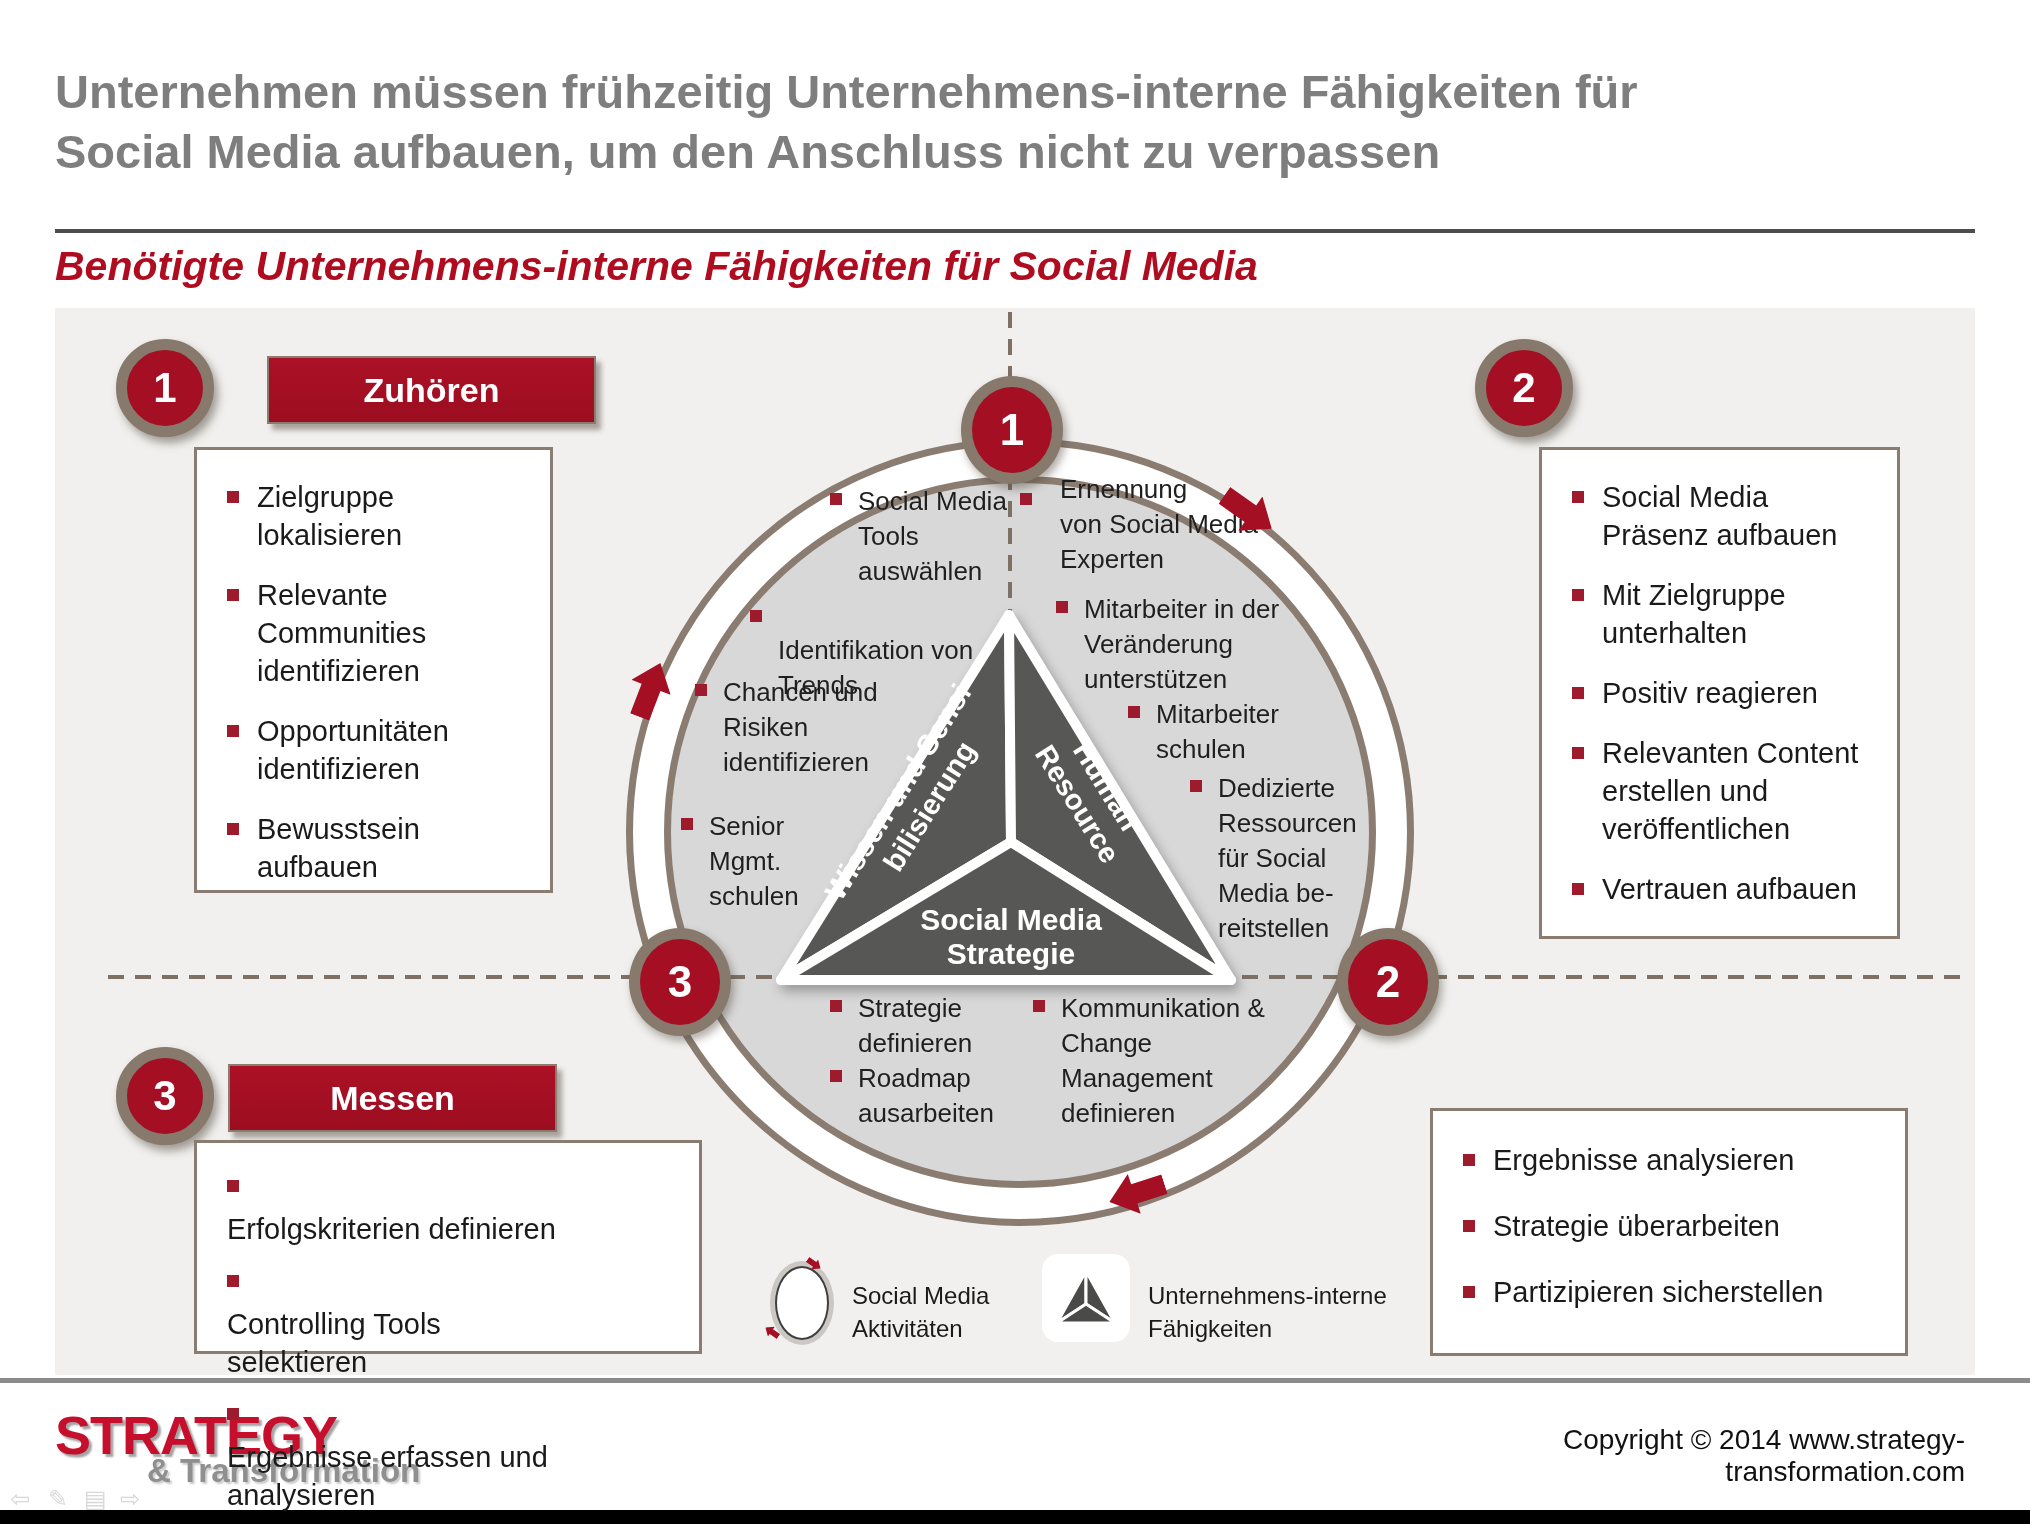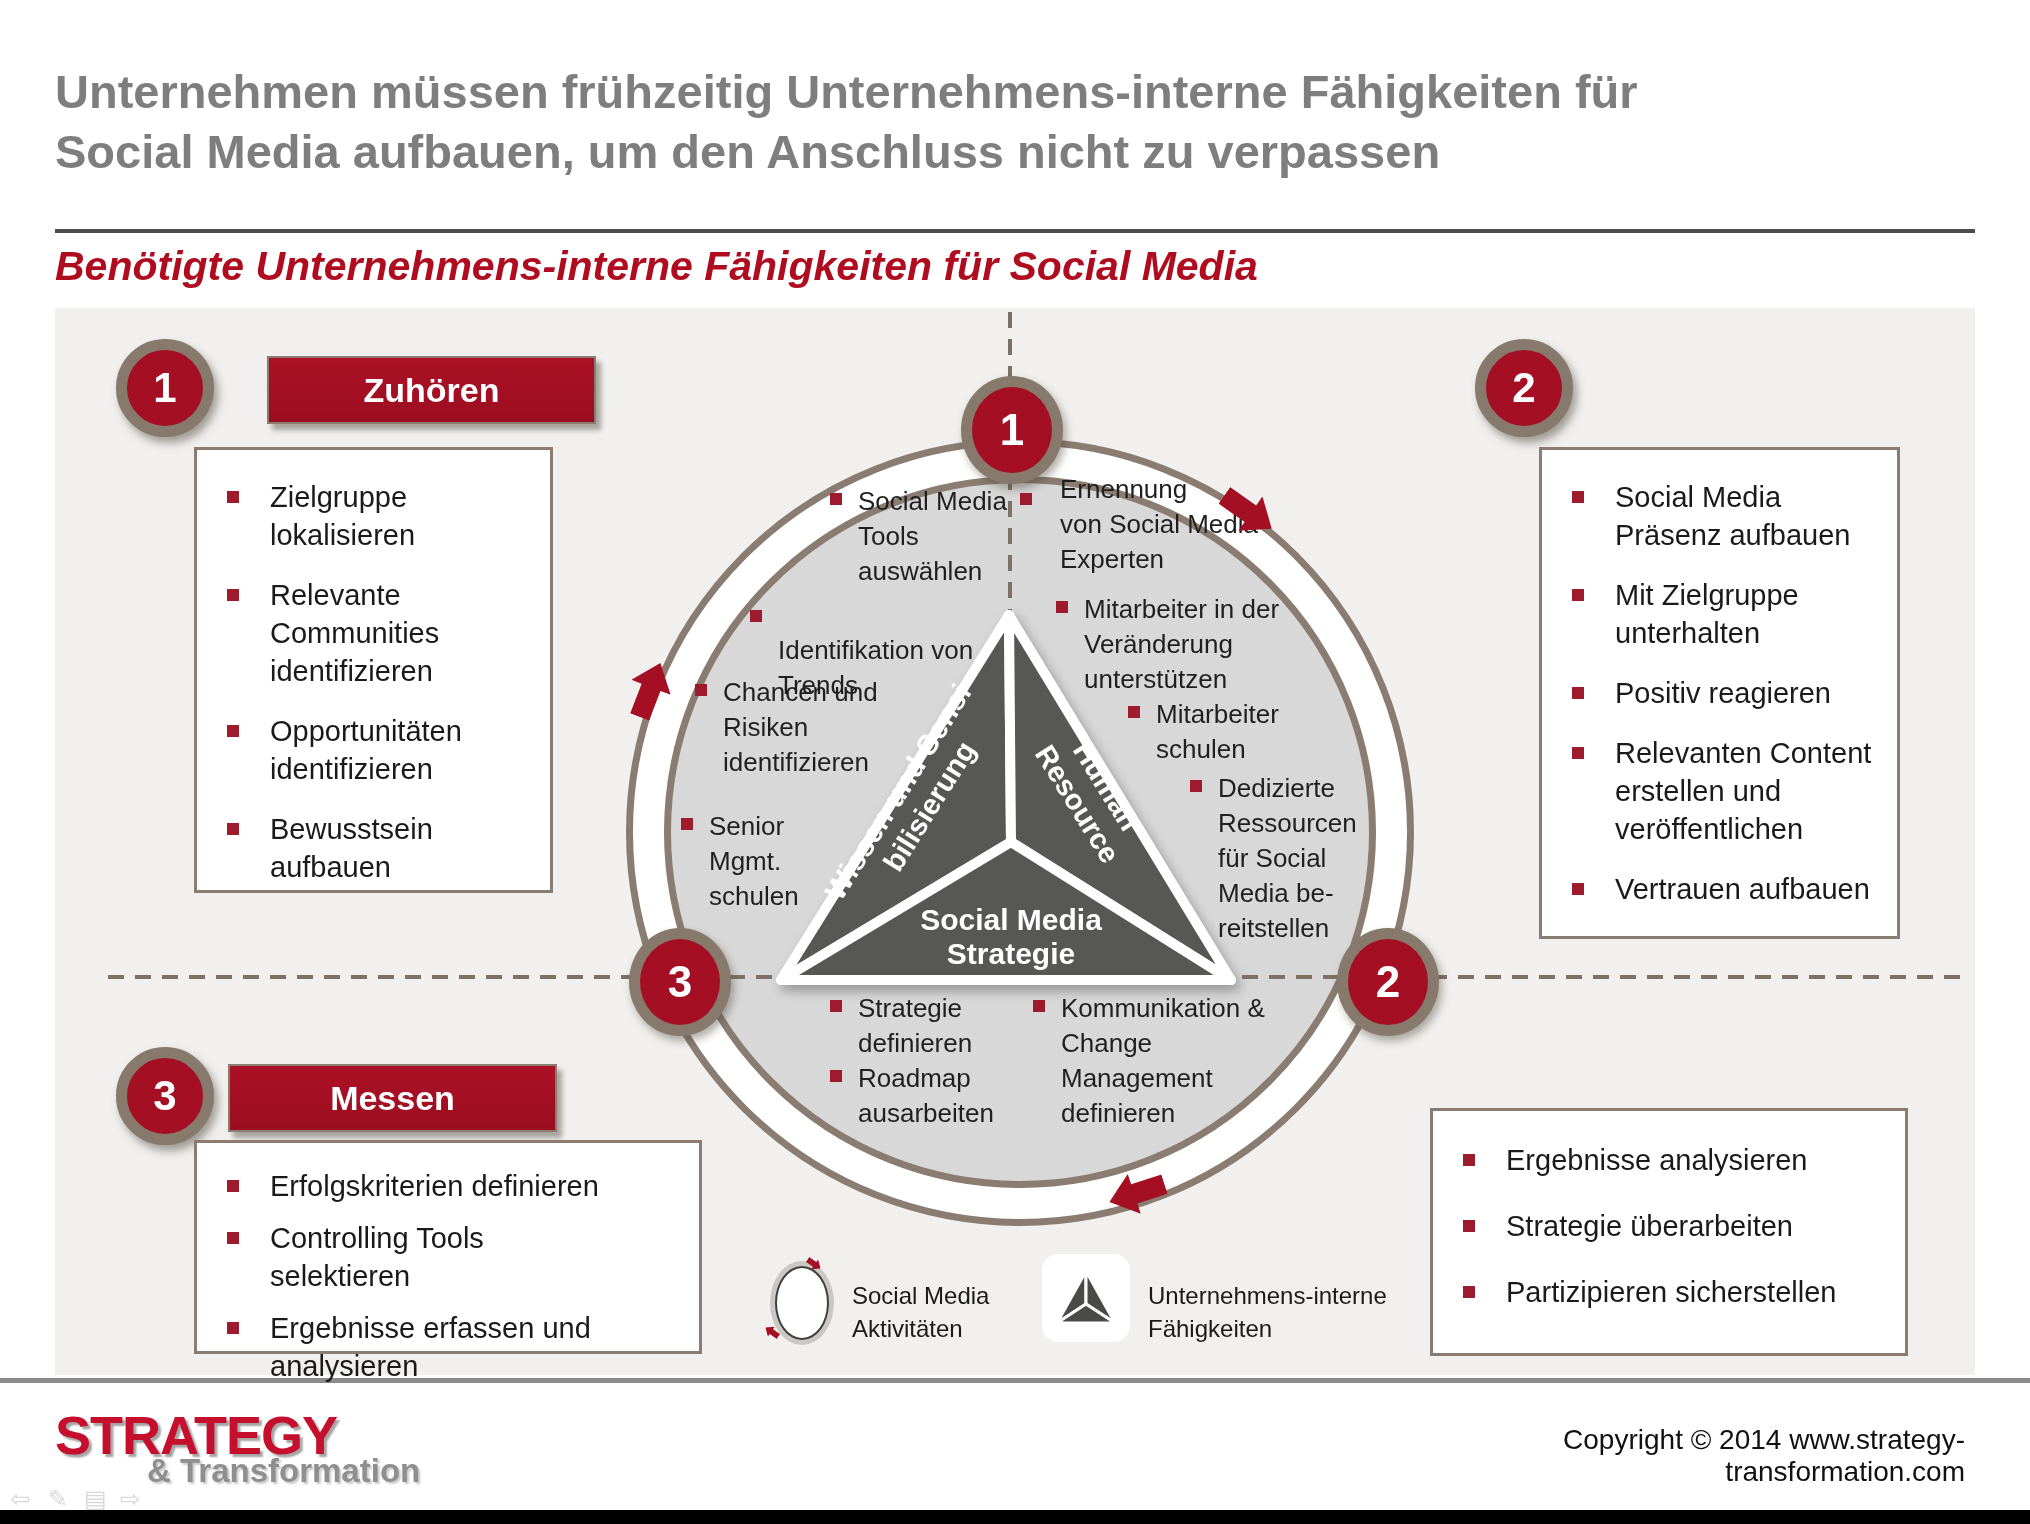--- a/index.html
+++ b/index.html
@@ -43,25 +43,25 @@
 
   
   .badge{width:76px;height:76px;border:11px solid #877A6D;border-radius:50%;background:#A40F24;z-index:10;
          color:#fff;font-size:42px;font-weight:bold;display:flex;align-items:center;justify-content:center;
          box-shadow:4px 6px 9px rgba(80,70,60,.5);}
   .bar{height:64px;background:linear-gradient(#AC1126,#9C0D20);border:2px solid #8A7C70;z-index:10;
        color:#fff;font-size:34px;font-weight:bold;display:flex;align-items:center;justify-content:center;
        box-shadow:5px 6px 5px rgba(120,110,100,.6);}
   .wbox{background:#ffffff;border:3px solid #8A7C70;z-index:10;box-sizing:border-box;}
   .wbox .list{padding:28px 8px 0 30px;}
-  .item{display:flex;gap:31px;margin-bottom:22px;}
+  .item{display:flex;gap:18px;margin-bottom:22px;}
   .item .sq{flex:0 0 12px;width:12px;height:12px;background:#9E1B2E;margin-top:13px;}
   .item .txt{font-size:29px;line-height:38px;color:#1A1A1A;}
   .wbox.tight .list{padding-top:24px;}
-  .wbox.tight .item{margin-bottom:14px;}
+  .wbox.tight .item{margin-bottom:14px;flex-direction:column;}
   .wbox.loose .list{padding-top:30px;}
   .wbox.loose .item{margin-bottom:28px;}
 
   
   .legend-ellipse{left:775px;top:1266px;width:50px;height:70px;border:2px solid #3F3F3F;border-radius:50%;
                   background:#fff;box-shadow:0 0 0 5px #CBC7C2;z-index:6;}
   .mini-arrow{width:16px;height:12px;background:#A40F24;z-index:7;
       clip-path:polygon(0 26%,55% 26%,55% 0,100% 50%,55% 100%,55% 74%,0 74%);}
   .legend-label{font-size:24px;line-height:33px;color:#1A1A1A;z-index:6;}
   .tri-icon-bg{left:1042px;top:1254px;width:88px;height:88px;background:#fff;border-radius:16px;z-index:6;}

